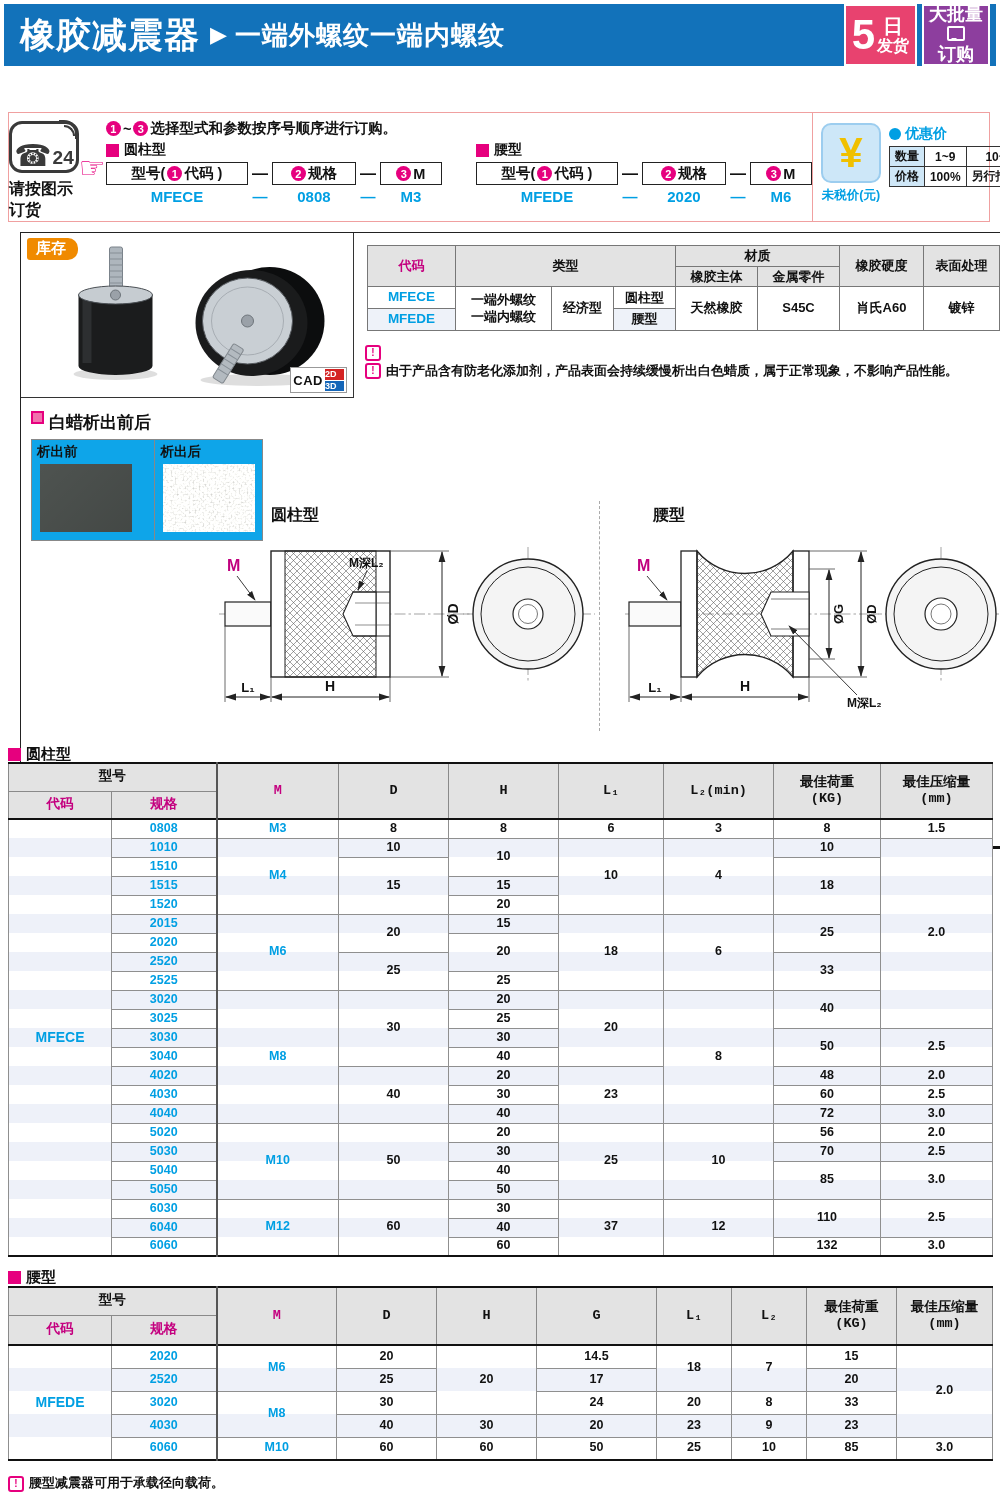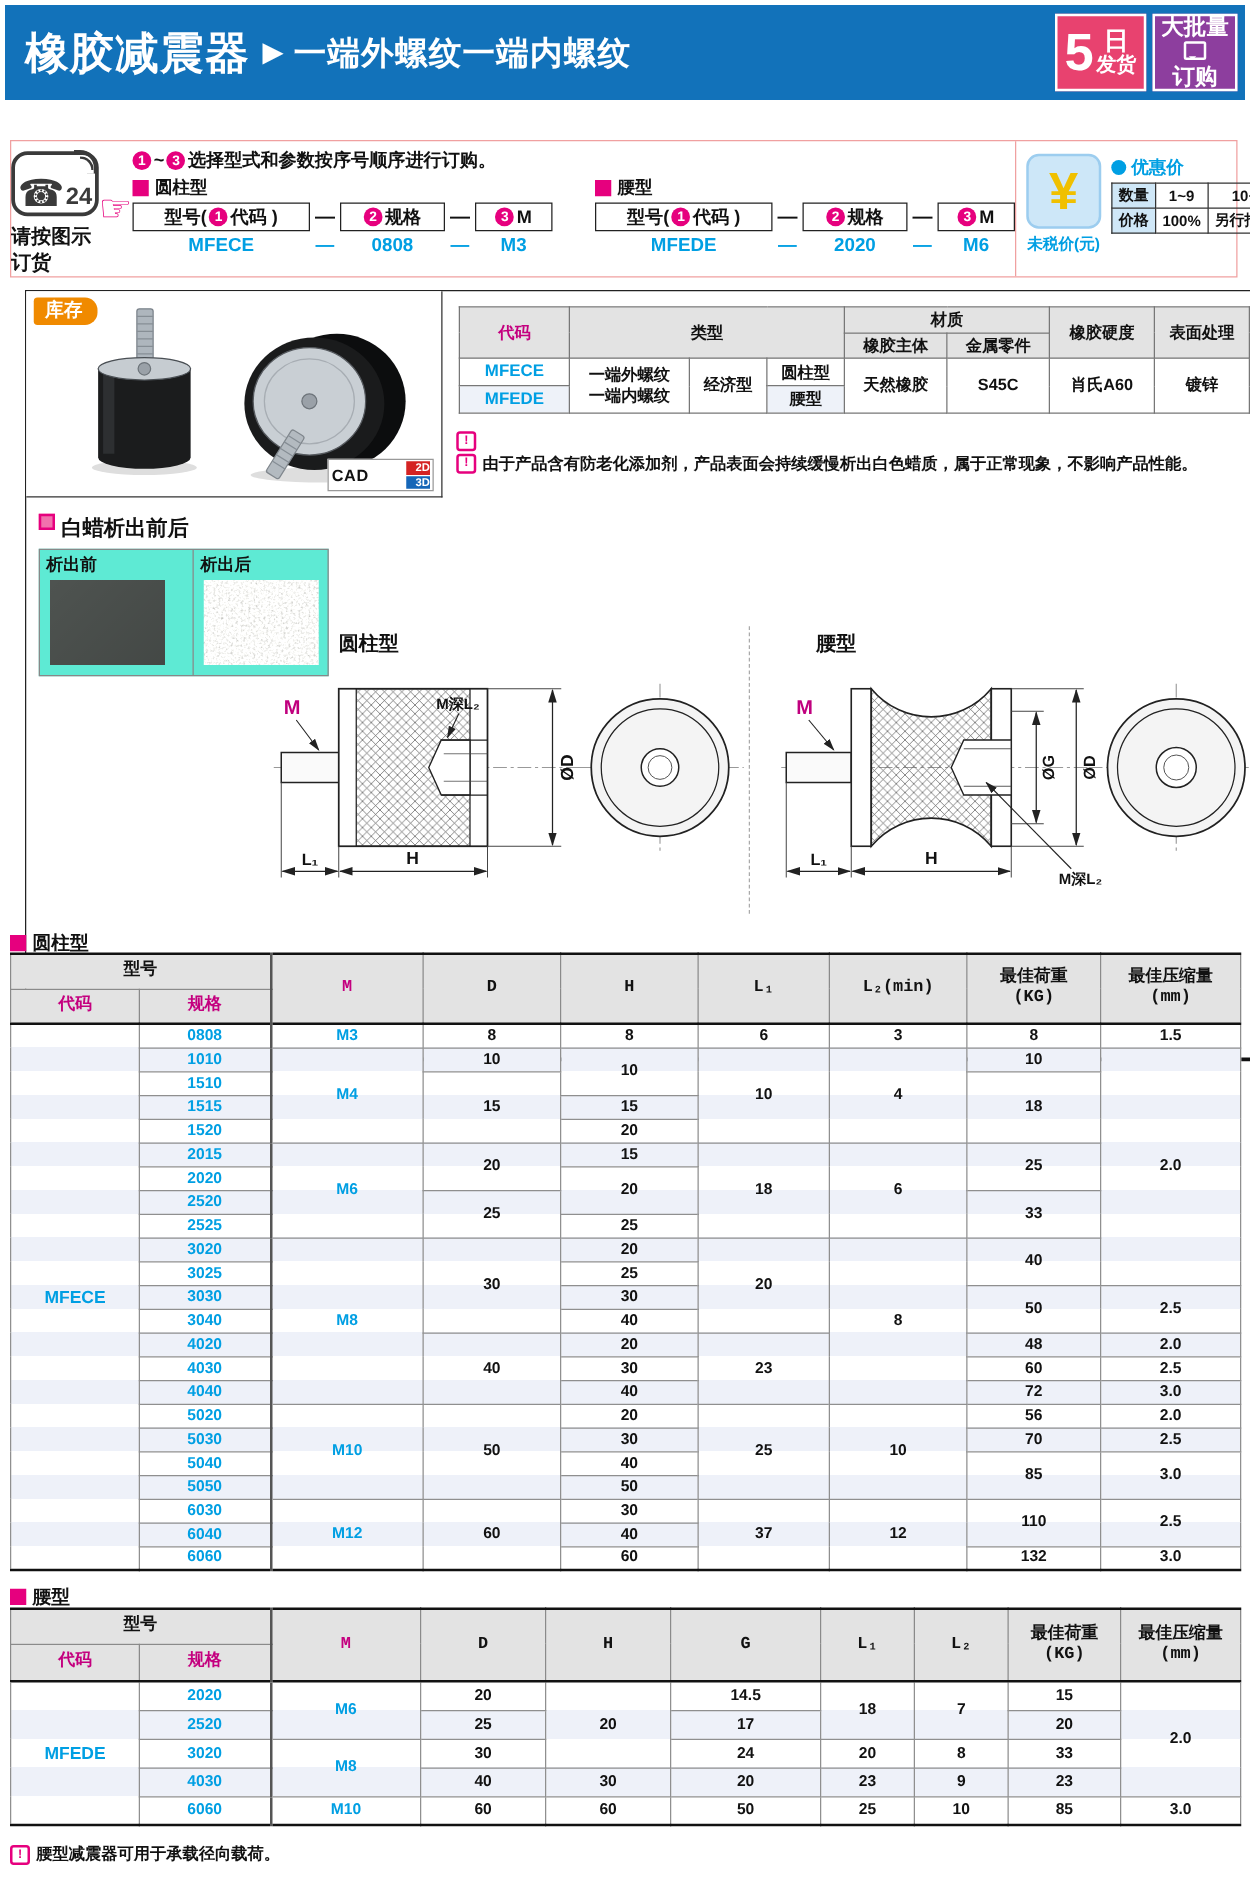--- a/index.html
+++ b/index.html
@@ -1,20 +1,20 @@
 <!DOCTYPE html>
 <html><head>
 <meta charset="utf-8">
 <style>
   html,body{margin:0;padding:0;background:#fff;}
   body{width:1000px;height:1502px;position:relative;font-family:"Liberation Sans","DejaVu Sans",sans-serif;color:#111;}
   .abs{position:absolute;}
 
   
-  .titlebar{left:4px;top:4px;width:992px;height:76px;background:#1272ba;display:flex;align-items:center;padding:0 6px 0 16px;box-sizing:border-box;}
+  .titlebar{left:4px;top:4px;width:992px;height:62px;background:#1272ba;display:flex;align-items:center;padding:0 6px 0 16px;box-sizing:border-box;}
   .title-main{color:#fff;font-weight:bold;font-size:35px;letter-spacing:1px;}
   .title-arrow{color:#fff;font-size:22px;margin:0 8px 0 10px;}
   .title-sub{color:#fff;font-weight:bold;font-size:26px;letter-spacing:1px;}
   .tb-badges{margin-left:auto;display:flex;gap:5px;}
   .badge{border:2px solid #fff;color:#fff;font-weight:bold;box-sizing:border-box;height:62px;}
   .badge-ship{background:#e8426f;display:flex;align-items:center;padding:0 6px;}
   .badge-ship .b5{font-size:42px;line-height:1;}
   .badge-ship .bcol{display:flex;flex-direction:column;align-items:center;margin-left:2px;}
   .badge-ship .bday{font-size:20px;line-height:1.1;}
   .badge-ship .bship{font-size:16px;line-height:1.1;}
@@ -59,41 +59,41 @@
   .ptable td{border:1px solid #333;font-size:12px;font-weight:bold;text-align:center;padding:1px 5px;white-space:nowrap;}
   .ptable td.ph{background:#cfe7f7;}
 
   
   .contentbox{left:20px;top:232px;width:982px;height:617px;border:1.5px solid #222;border-bottom:3px solid #111;box-sizing:border-box;}
   .photoarea{left:0;top:0;width:333px;height:165px;border-right:1px solid #333;border-bottom:1px solid #333;box-sizing:border-box;background:#fff;}
   .stockbadge{left:6px;top:5px;background:#f08a00;color:#fff;font-weight:bold;font-size:15px;padding:1px 12px 2px 9px;border-radius:3px 10px 10px 3px;}
   .cadbadge{right:6px;bottom:4px;display:flex;align-items:center;border:1px solid #999;background:#fff;padding:1px 2px;gap:2px;}
   .cadtxt{font-weight:bold;font-size:13px;letter-spacing:0.5px;}
   .cadcol{display:flex;flex-direction:column;gap:1px;}
-  .cad2d,.cad3d{color:#fff;font-weight:bold;font-size:9px;width:19px;text-align:right;line-height:1.15;margin-left:28px;}
+  .cad2d,.cad3d{color:#fff;font-weight:bold;font-size:9px;width:19px;text-align:left;line-height:1.15;}
   .cad2d{background:#d42323;} .cad3d{background:#1566b8;}
 
   
   .mat{left:346px;top:12px;}
   .mtable{border-collapse:collapse;table-layout:fixed;width:632px;}
   .mtable th{background:#e3e3e3;border:1px solid #777;font-size:13px;padding:2px 0;white-space:pre-line;line-height:1.2;}
   .mtable td{border:1px solid #777;text-align:center;font-weight:bold;font-size:13px;padding:2px 0;white-space:pre-line;line-height:1.25;background:#fff;}
   .mtable tbody tr:nth-child(2) td{background:#eef2f9;}
   .mtable .code{color:#009fe3;font-size:13.5px;}
   .pk{color:#c4007f;}
 
   .notes{left:344px;top:110px;width:640px;}
   .noteline{display:flex;align-items:flex-start;gap:5px;font-weight:bold;font-size:13px;line-height:1.5;}
   .note-ico{display:inline-block;min-width:12px;height:12px;border:2px solid #e6007e;border-radius:3px;color:#e6007e;font-size:10px;line-height:12px;text-align:center;font-weight:bold;margin-top:2px;}
 
   
   .wax{left:10px;top:178px;width:232px;}
   .waxtitle{display:flex;align-items:flex-start;gap:5px;font-weight:bold;font-size:17px;}
   .wsq{display:inline-block;width:13px;height:13px;background:#f171ad;border:2px solid #e6007e;box-sizing:border-box;}
-  .waxbox{margin-top:5px;border:1px solid #888;display:flex;background:#5eead4;gap:15px;}
+  .waxbox{margin-top:5px;border:1px solid #888;display:flex;background:#0ea5e9;gap:15px;}
   .waxcell{width:111px;padding:3px 5px 8px 5px;box-sizing:border-box;}
   .waxcell+.waxcell{border-left:1px solid #888;}
   .waxlabel{font-weight:bold;font-size:13.5px;margin-bottom:3px;}
   .waximg-before{width:92px;height:68px;background:linear-gradient(135deg,#53585500,#00000022),#4e5350;margin:0 auto;}
   .waximg-after{width:92px;height:68px;margin:0 auto;}
 
   
   .drawlabel{font-weight:bold;font-size:16px;}
   .divider{left:578px;top:268px;height:230px;border-left:1px dashed #aaa;width:0;}
   svg text{font-family:"Liberation Sans","DejaVu Sans",sans-serif;}

